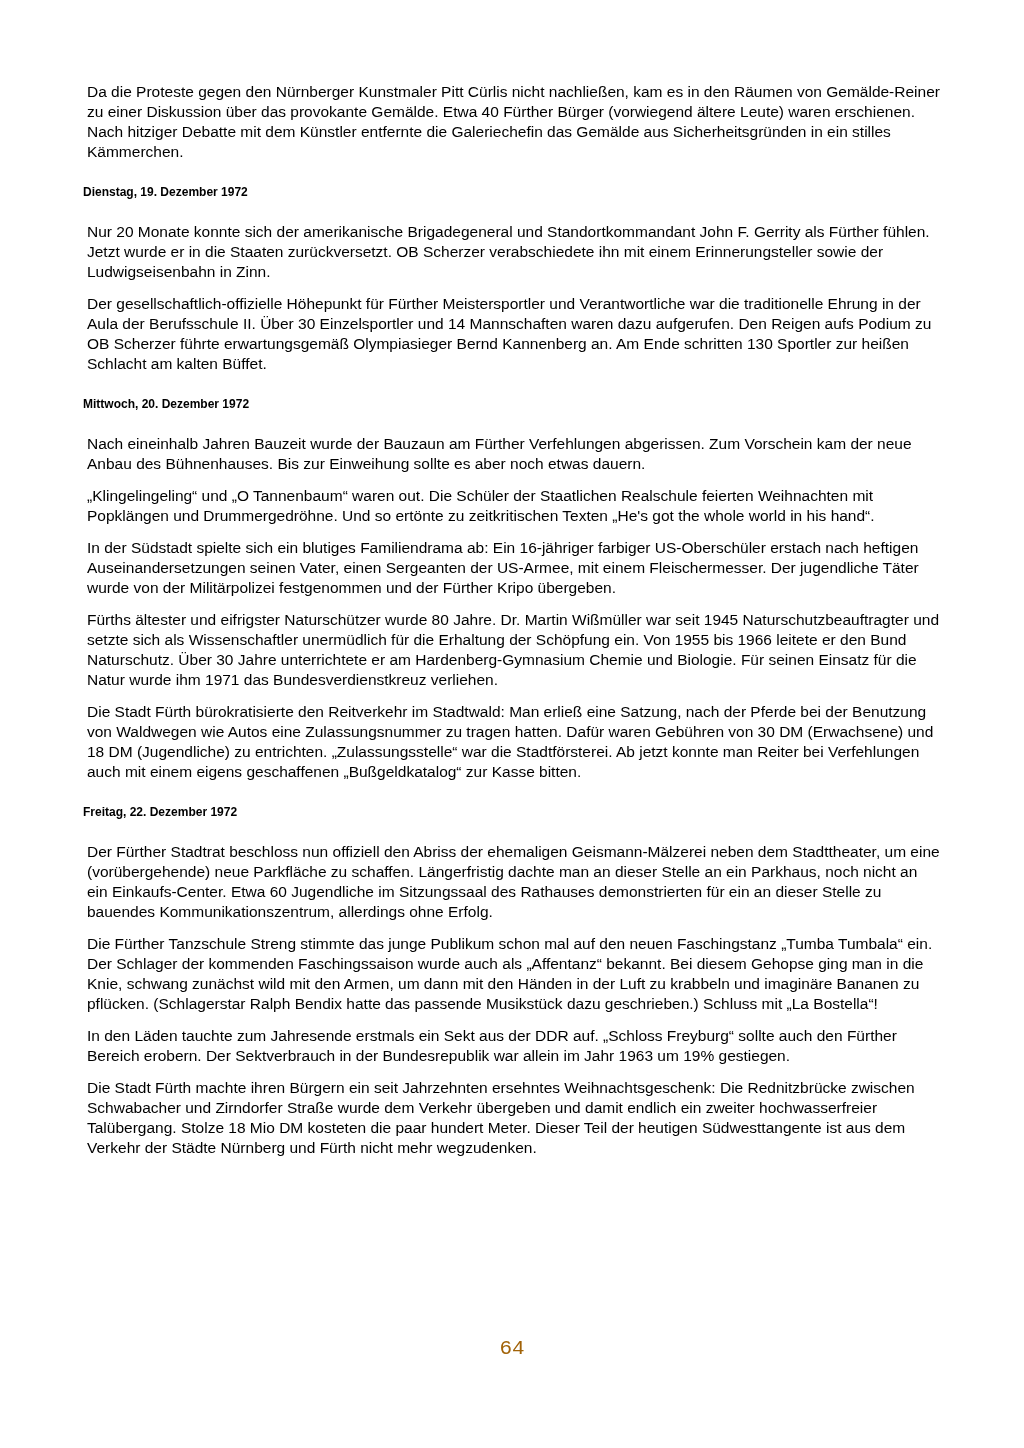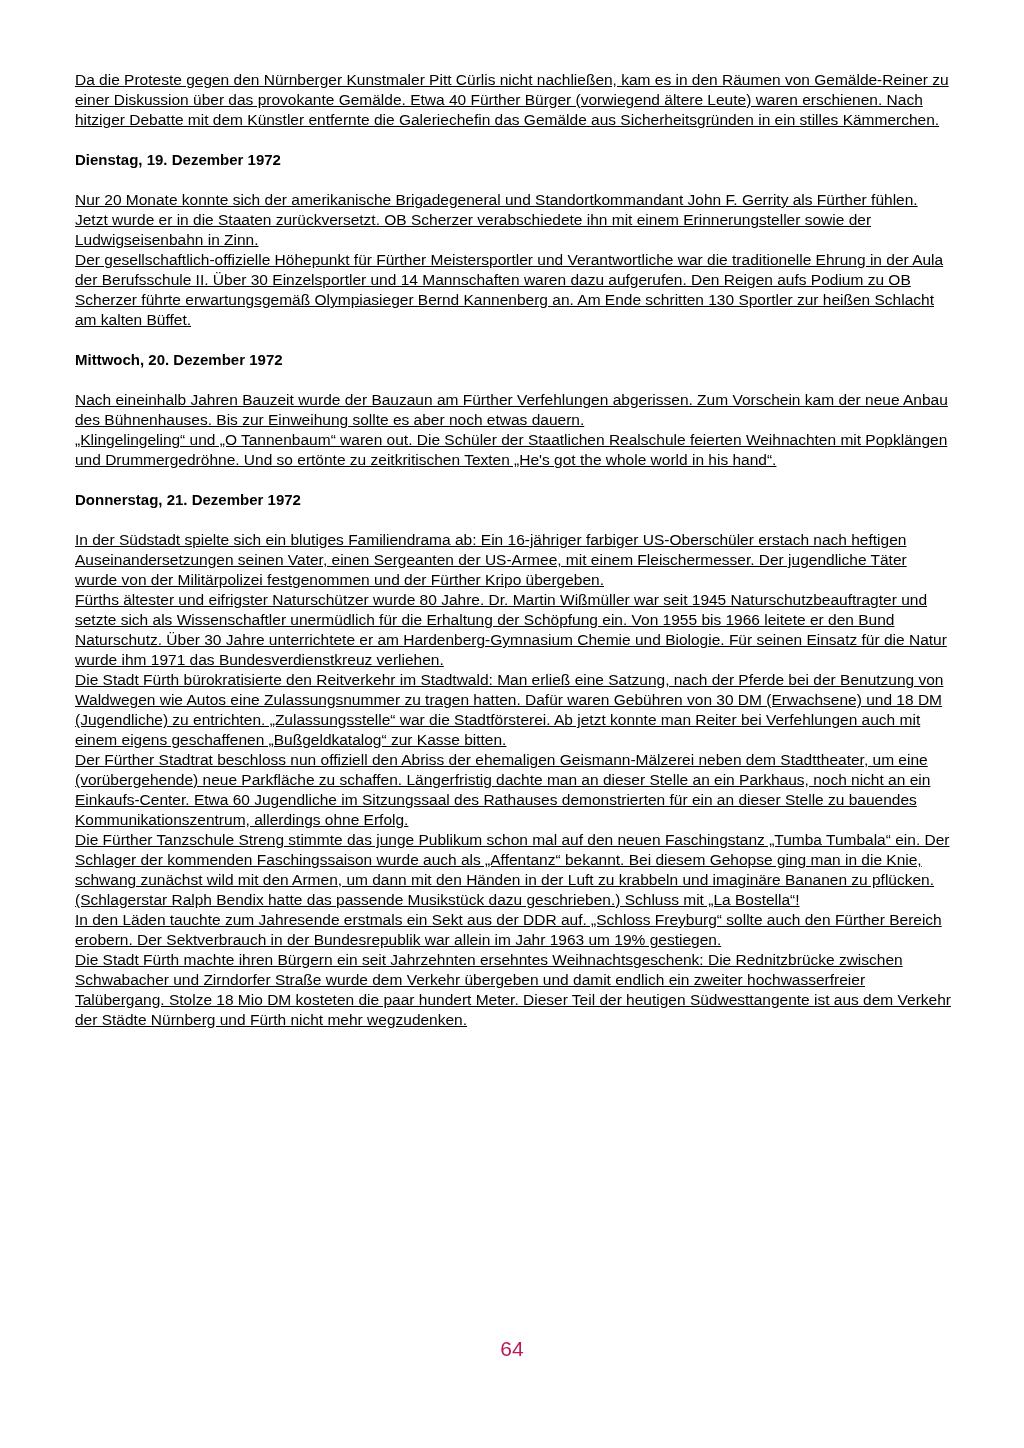--- a/index.html
+++ b/index.html
@@ -20,39 +20,38 @@
     left: 75px;
     top: 70px;
     width: 878px;
     font-family: "Liberation Sans", "DejaVu Sans", sans-serif;
     font-size: 15.5px;
     line-height: 20px;
     text-align: left;
     color: #000000;
   }
   .content p {
-    margin: 0;
-    text-decoration: underline;
+    margin: 12px;
   }
   .content h2 {
-    margin: 20px 0;
-    font-size: 15px;
+    margin: 20px 8px;
+    font-size: 12px;
     line-height: 20px;
     font-weight: bold;
   }
   .page-number {
     position: absolute;
     top: 1337px;
     left: 0;
     width: 1024px;
     text-align: center;
-    font-family: Liberation Sans, sans-serif;
+    font-family: Liberation Mono, monospace;
     font-size: 21px;
     line-height: 24px;
-    color: #be185d;
+    color: #a16207;
   }
 </style>
 </head>
 <body>
 
 <div class="page">
   <div class="content">
 
     <section>
       <p>Da die Proteste gegen den Nürnberger Kunstmaler Pitt Cürlis nicht nachließen, kam es in den Räumen von Gemälde-Reiner zu einer Diskussion über das provokante Gemälde. Etwa 40 Fürther Bürger (vorwiegend ältere Leute) waren erschienen. Nach hitziger Debatte mit dem Künstler entfernte die Galeriechefin das Gemälde aus Sicherheitsgründen in ein stilles Kämmerchen.</p>
@@ -64,27 +63,27 @@
       <p>Der gesellschaftlich-offizielle Höhepunkt für Fürther Meistersportler und Verantwortliche war die traditionelle Ehrung in der Aula der Berufsschule II. Über 30 Einzelsportler und 14 Mannschaften waren dazu aufgerufen. Den Reigen aufs Podium zu OB Scherzer führte erwartungsgemäß Olympiasieger Bernd Kannenberg an. Am Ende schritten 130 Sportler zur heißen Schlacht am kalten Büffet.</p>
     </section>
 
     <section>
       <h2>Mittwoch, 20. Dezember 1972</h2>
       <p>Nach eineinhalb Jahren Bauzeit wurde der Bauzaun am Fürther Verfehlungen abgerissen. Zum Vorschein kam der neue Anbau des Bühnenhauses. Bis zur Einweihung sollte es aber noch etwas dauern.</p>
       <p>„Klingelingeling“ und „O Tannenbaum“ waren out. Die Schüler der Staatlichen Realschule feierten Weihnachten mit Popklängen und Drummergedröhne. Und so ertönte zu zeitkritischen Texten „He's got the whole world in his hand“.</p>
     </section>
 
     <section>
-      <h2>Donnerstag, 21. Dezember 1972</h2>
       <p>In der Südstadt spielte sich ein blutiges Familiendrama ab: Ein 16-jähriger farbiger US-Oberschüler erstach nach heftigen Auseinandersetzungen seinen Vater, einen Sergeanten der US-Armee, mit einem Fleischermesser. Der jugendliche Täter wurde von der Militärpolizei festgenommen und der Fürther Kripo übergeben.</p>
       <p>Fürths ältester und eifrigster Naturschützer wurde 80 Jahre. Dr. Martin Wißmüller war seit 1945 Naturschutzbeauftragter und setzte sich als Wissenschaftler unermüdlich für die Erhaltung der Schöpfung ein. Von 1955 bis 1966 leitete er den Bund Naturschutz. Über 30 Jahre unterrichtete er am Hardenberg-Gymnasium Chemie und Biologie. Für seinen Einsatz für die Natur wurde ihm 1971 das Bundesverdienstkreuz verliehen.</p>
       <p>Die Stadt Fürth bürokratisierte den Reitverkehr im Stadtwald: Man erließ eine Satzung, nach der Pferde bei der Benutzung von Waldwegen wie Autos eine Zulassungsnummer zu tragen hatten. Dafür waren Gebühren von 30 DM (Erwachsene) und 18 DM (Jugendliche) zu entrichten. „Zulassungsstelle“ war die Stadtförsterei. Ab jetzt konnte man Reiter bei Verfehlungen auch mit einem eigens geschaffenen „Bußgeldkatalog“ zur Kasse bitten.</p>
     </section>
 
     <section>
+      <h2>Freitag, 22. Dezember 1972</h2>
       <p>Der Fürther Stadtrat beschloss nun offiziell den Abriss der ehemaligen Geismann-Mälzerei neben dem Stadttheater, um eine (vorübergehende) neue Parkfläche zu schaffen. Längerfristig dachte man an dieser Stelle an ein Parkhaus, noch nicht an ein Einkaufs-Center. Etwa 60 Jugendliche im Sitzungssaal des Rathauses demonstrierten für ein an dieser Stelle zu bauendes Kommunikationszentrum, allerdings ohne Erfolg.</p>
       <p>Die Fürther Tanzschule Streng stimmte das junge Publikum schon mal auf den neuen Faschingstanz „Tumba Tumbala“ ein. Der Schlager der kommenden Faschingssaison wurde auch als „Affentanz“ bekannt. Bei diesem Gehopse ging man in die Knie, schwang zunächst wild mit den Armen, um dann mit den Händen in der Luft zu krabbeln und imaginäre Bananen zu pflücken. (Schlagerstar Ralph Bendix hatte das passende Musikstück dazu geschrieben.) Schluss mit „La Bostella“!</p>
       <p>In den Läden tauchte zum Jahresende erstmals ein Sekt aus der DDR auf. „Schloss Freyburg“ sollte auch den Fürther Bereich erobern. Der Sektverbrauch in der Bundesrepublik war allein im Jahr 1963 um 19% gestiegen.</p>
     </section>
 
     <section>
       <p>Die Stadt Fürth machte ihren Bürgern ein seit Jahrzehnten ersehntes Weihnachtsgeschenk: Die Rednitzbrücke zwischen Schwabacher und Zirndorfer Straße wurde dem Verkehr übergeben und damit endlich ein zweiter hochwasserfreier Talübergang. Stolze 18 Mio DM kosteten die paar hundert Meter. Dieser Teil der heutigen Südwesttangente ist aus dem Verkehr der Städte Nürnberg und Fürth nicht mehr wegzudenken.</p>
     </section>
 
   </div>

